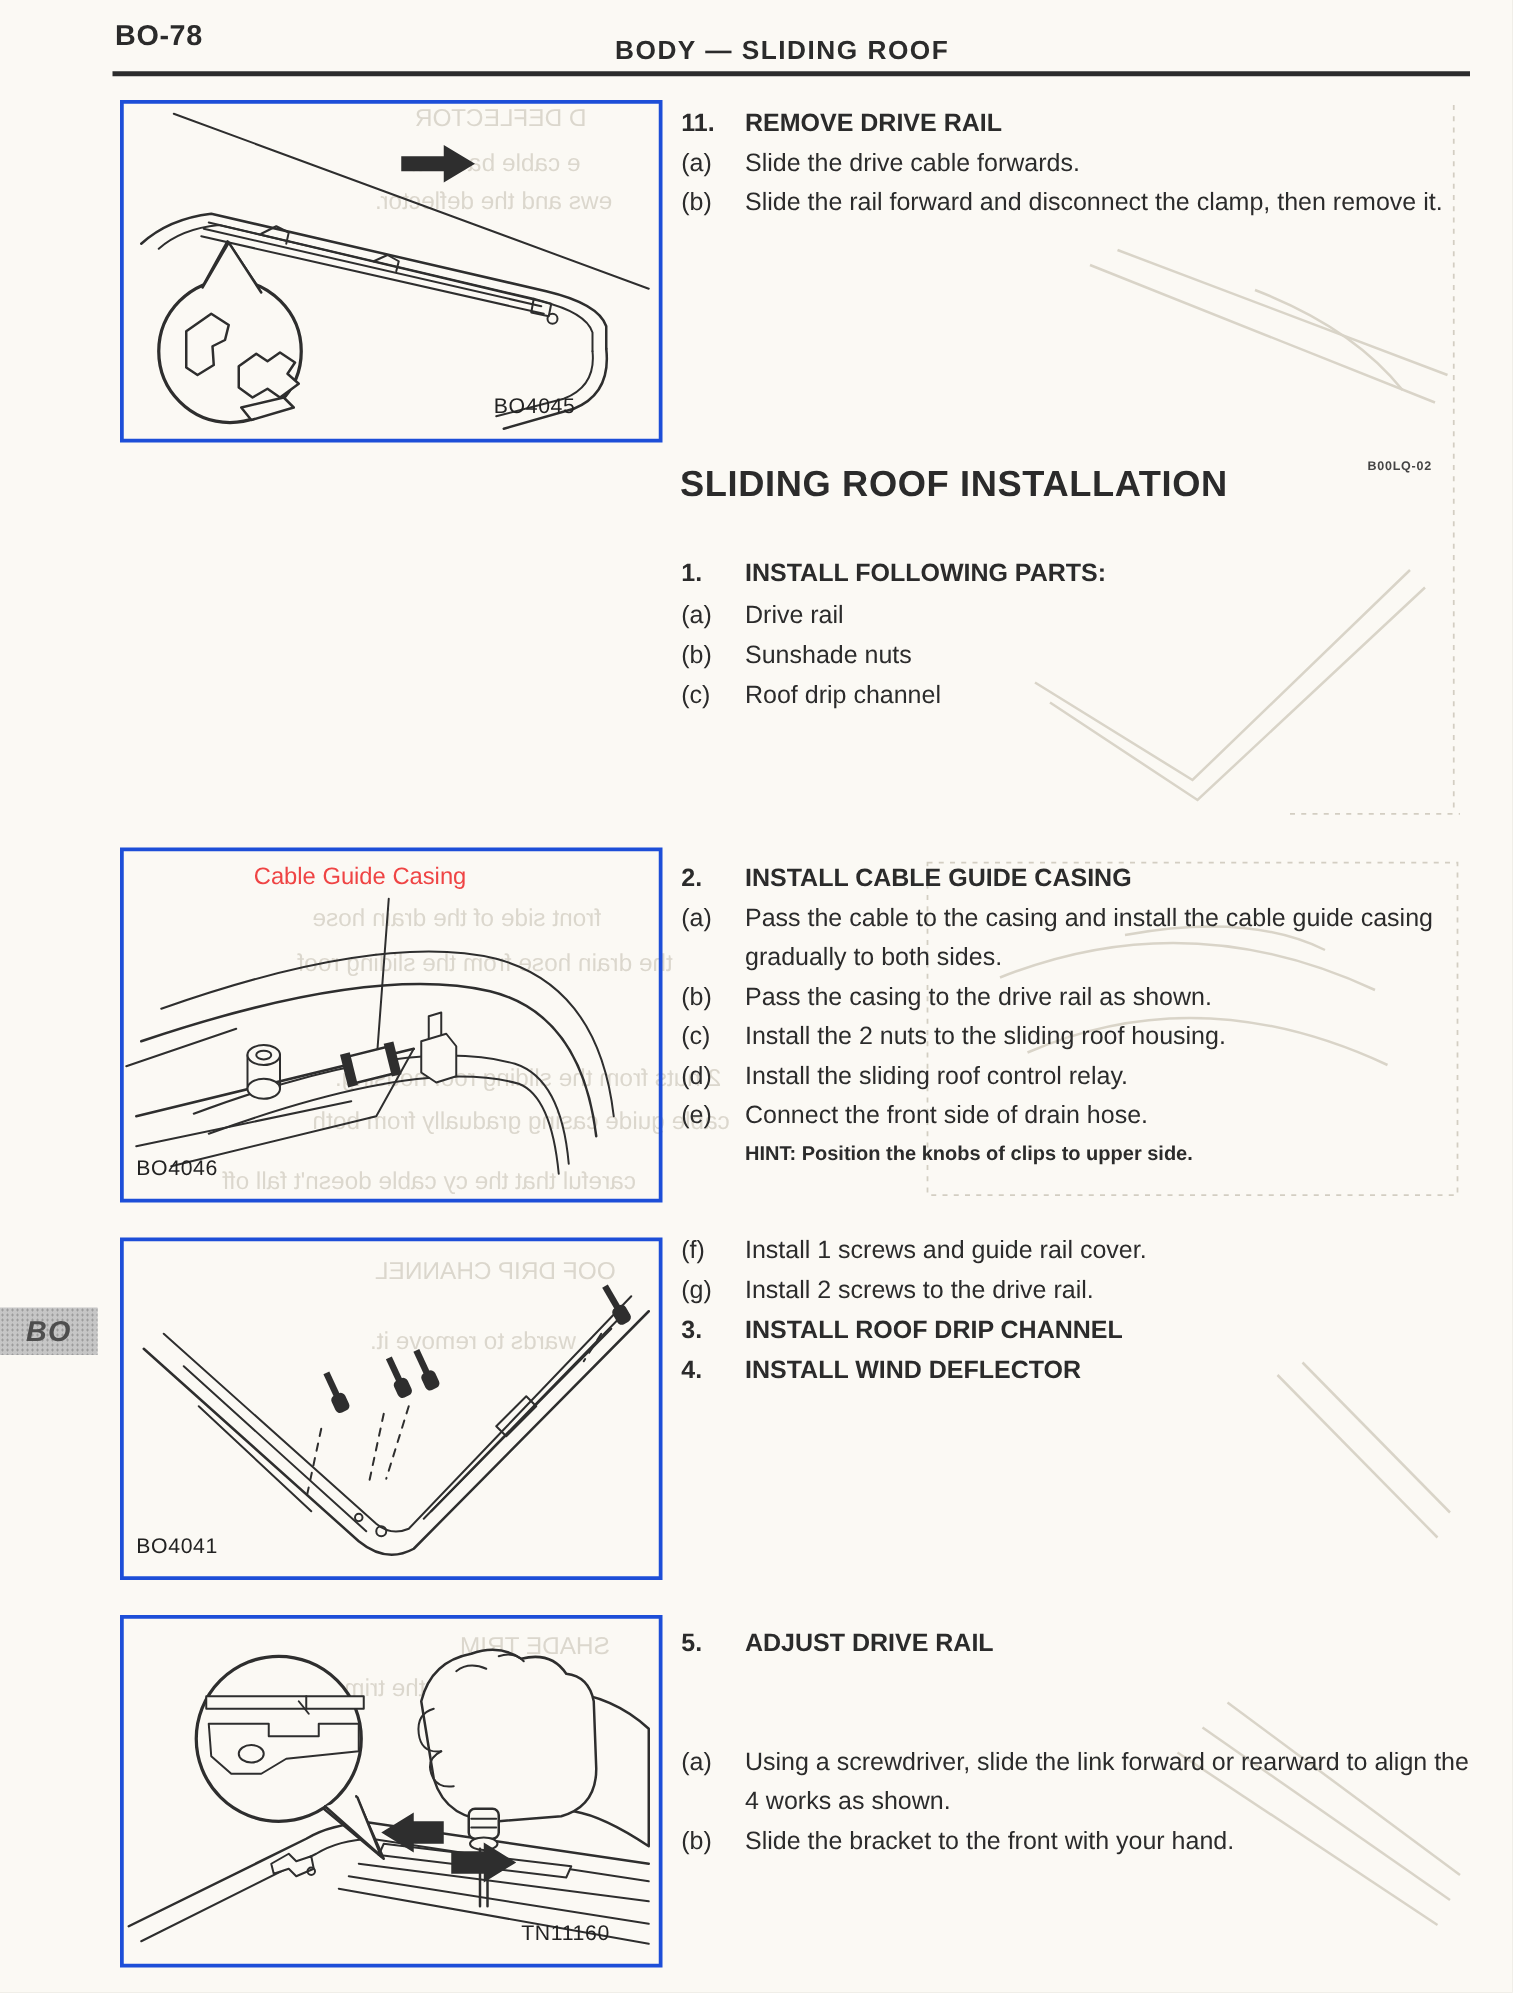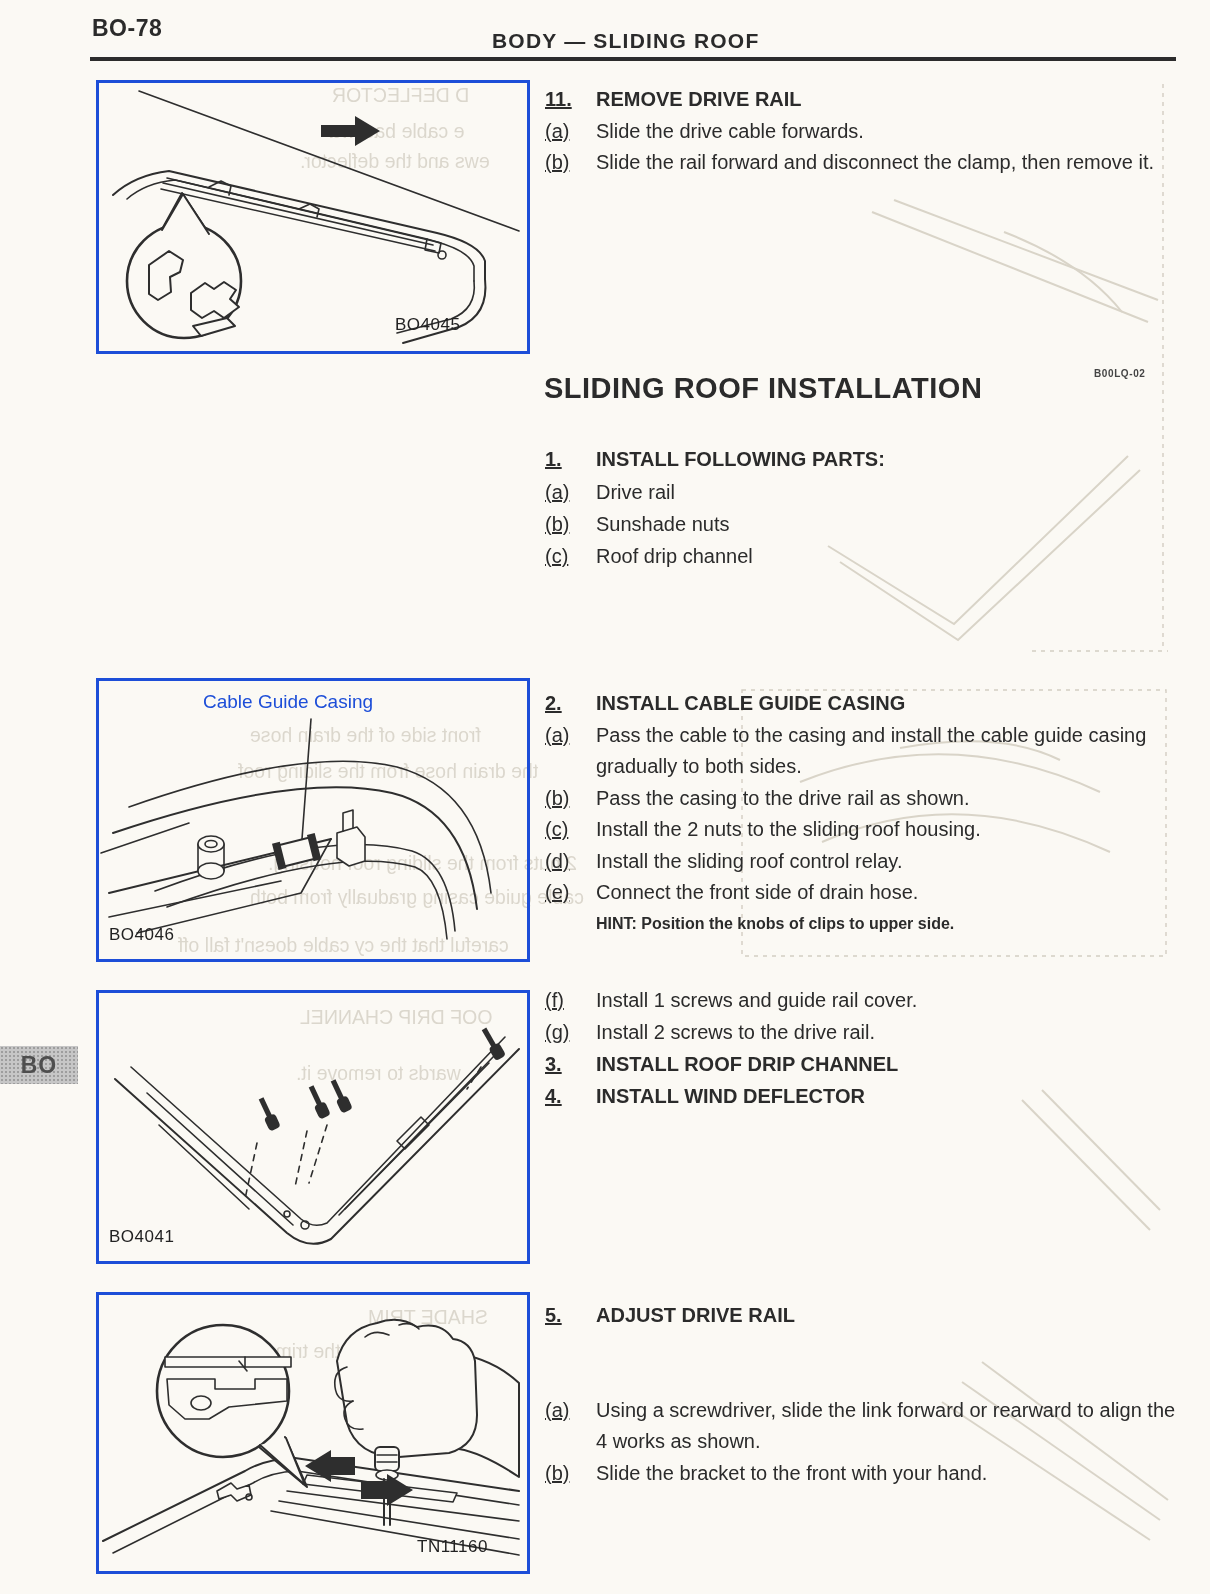--- a/index.html
+++ b/index.html
@@ -13,34 +13,34 @@
   .hdr-num{position:absolute;left:92px;top:15px;font-size:23px;font-weight:bold;letter-spacing:.5px;z-index:3;}
   .hdr-title{position:absolute;left:492px;top:29px;font-size:21px;font-weight:bold;letter-spacing:1.2px;z-index:3;}
   .hdr-rule{position:absolute;left:90px;top:57px;width:1086px;height:4px;background:#2c2c2c;z-index:3;}
   
   .tab{
     position:absolute;left:0;top:1046px;width:78px;height:38px;z-index:3;
     background-color:#c6c6c6;
     background-image:radial-gradient(#9d9d9d 1px, transparent 1.1px);
     background-size:4px 4px;
     display:flex;align-items:center;justify-content:center;
-    font-size:23px;font-weight:bold;color:#4e4e4e;letter-spacing:1px;
+    font-size:23px;font-weight:bold;color:#4e4e4e;letter-spacing:1px;font-style:italic;
   }
   
   .row{position:absolute;left:545px;width:632px;display:flex;font-size:20px;line-height:31px;z-index:3;}
-  .row .num{flex:0 0 51px;text-decoration:underline;}
+  .row .num{flex:0 0 51px;}
   .row .txt{flex:1;}
   .b{font-weight:bold;}
   .hint{position:absolute;left:596px;width:600px;font-size:16px;line-height:31px;z-index:3;font-weight:bold;}
   .maintitle{position:absolute;left:544px;top:372px;font-size:29px;font-weight:bold;letter-spacing:.5px;z-index:3;}
   .codetag{position:absolute;left:1094px;top:368px;font-size:10px;font-weight:bold;letter-spacing:.6px;color:#444;z-index:3;}
   
   .fig{position:absolute;border:3px solid #1d4ed8;z-index:2;}
   .figcode{position:absolute;font-size:17px;letter-spacing:.5px;color:#222;z-index:4;}
-  .callout{position:absolute;font-size:19px;color:#1d4ed8;z-index:4;white-space:nowrap;}
+  .callout{position:absolute;font-size:19px;color:#ef4444;z-index:4;white-space:nowrap;}
   .fig svg{display:block;}
   .ln{stroke:#2e2e2e;stroke-width:2;fill:none;stroke-linecap:round;stroke-linejoin:round;}
   .thin{stroke-width:1.6;}
   .fillw{fill:#fbf9f4;}
   .inkfill{fill:#2e2e2e;stroke:none;}
   
   .ghost{
     position:absolute;transform:scaleX(-1);color:#c9c3b6;font-size:19.5px;line-height:30px;
     white-space:nowrap;opacity:.62;filter:blur(.3px);z-index:1;
   }

